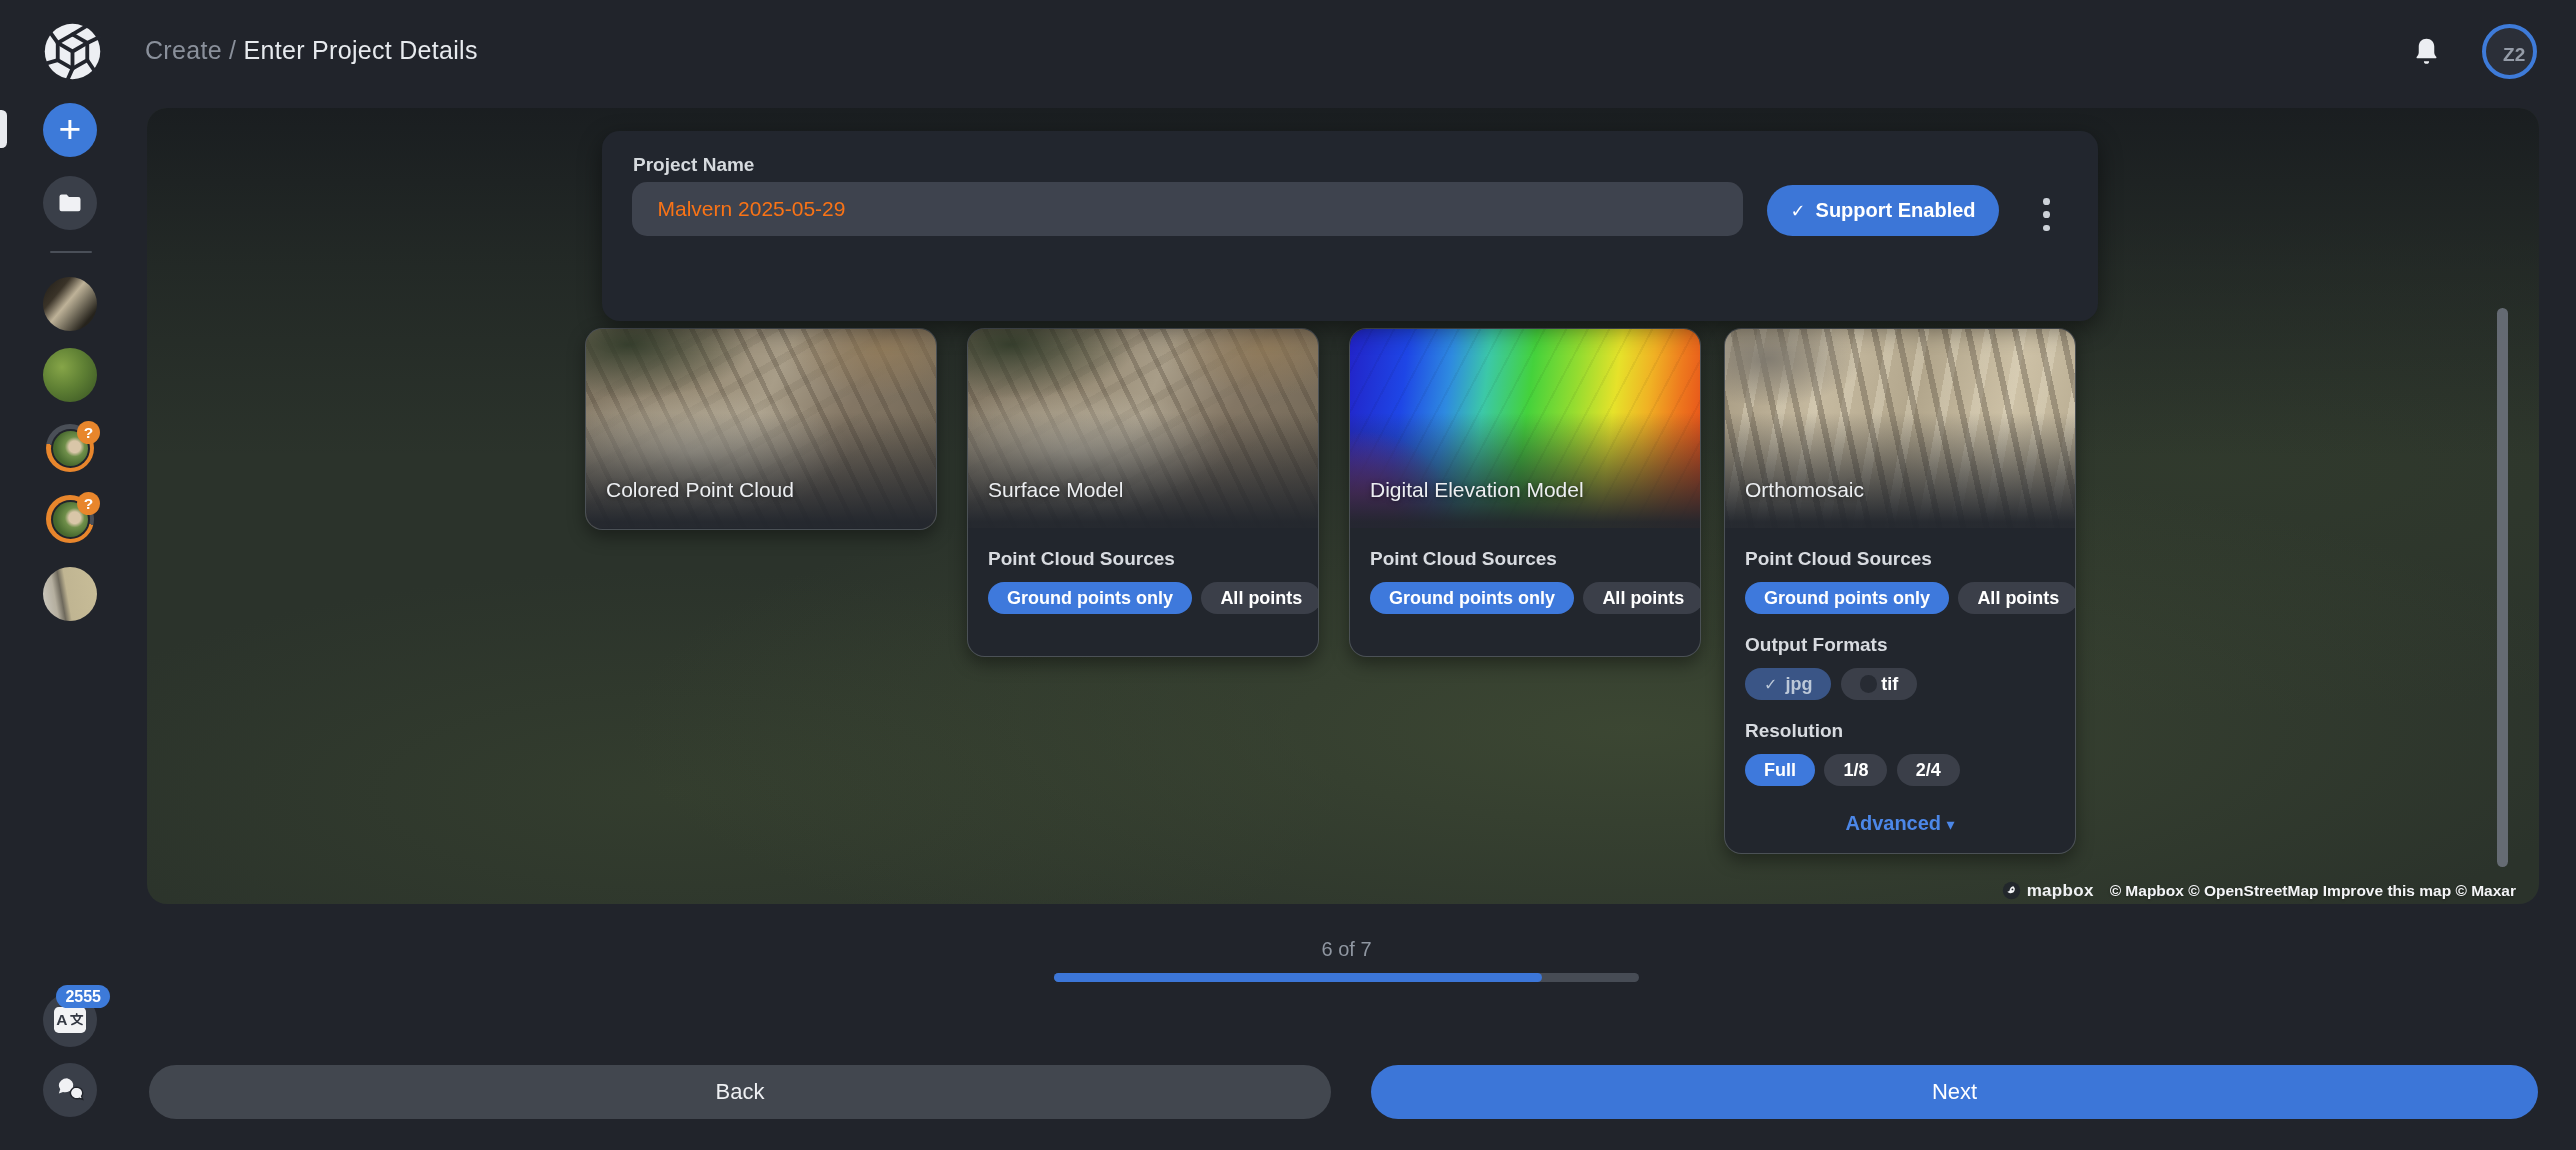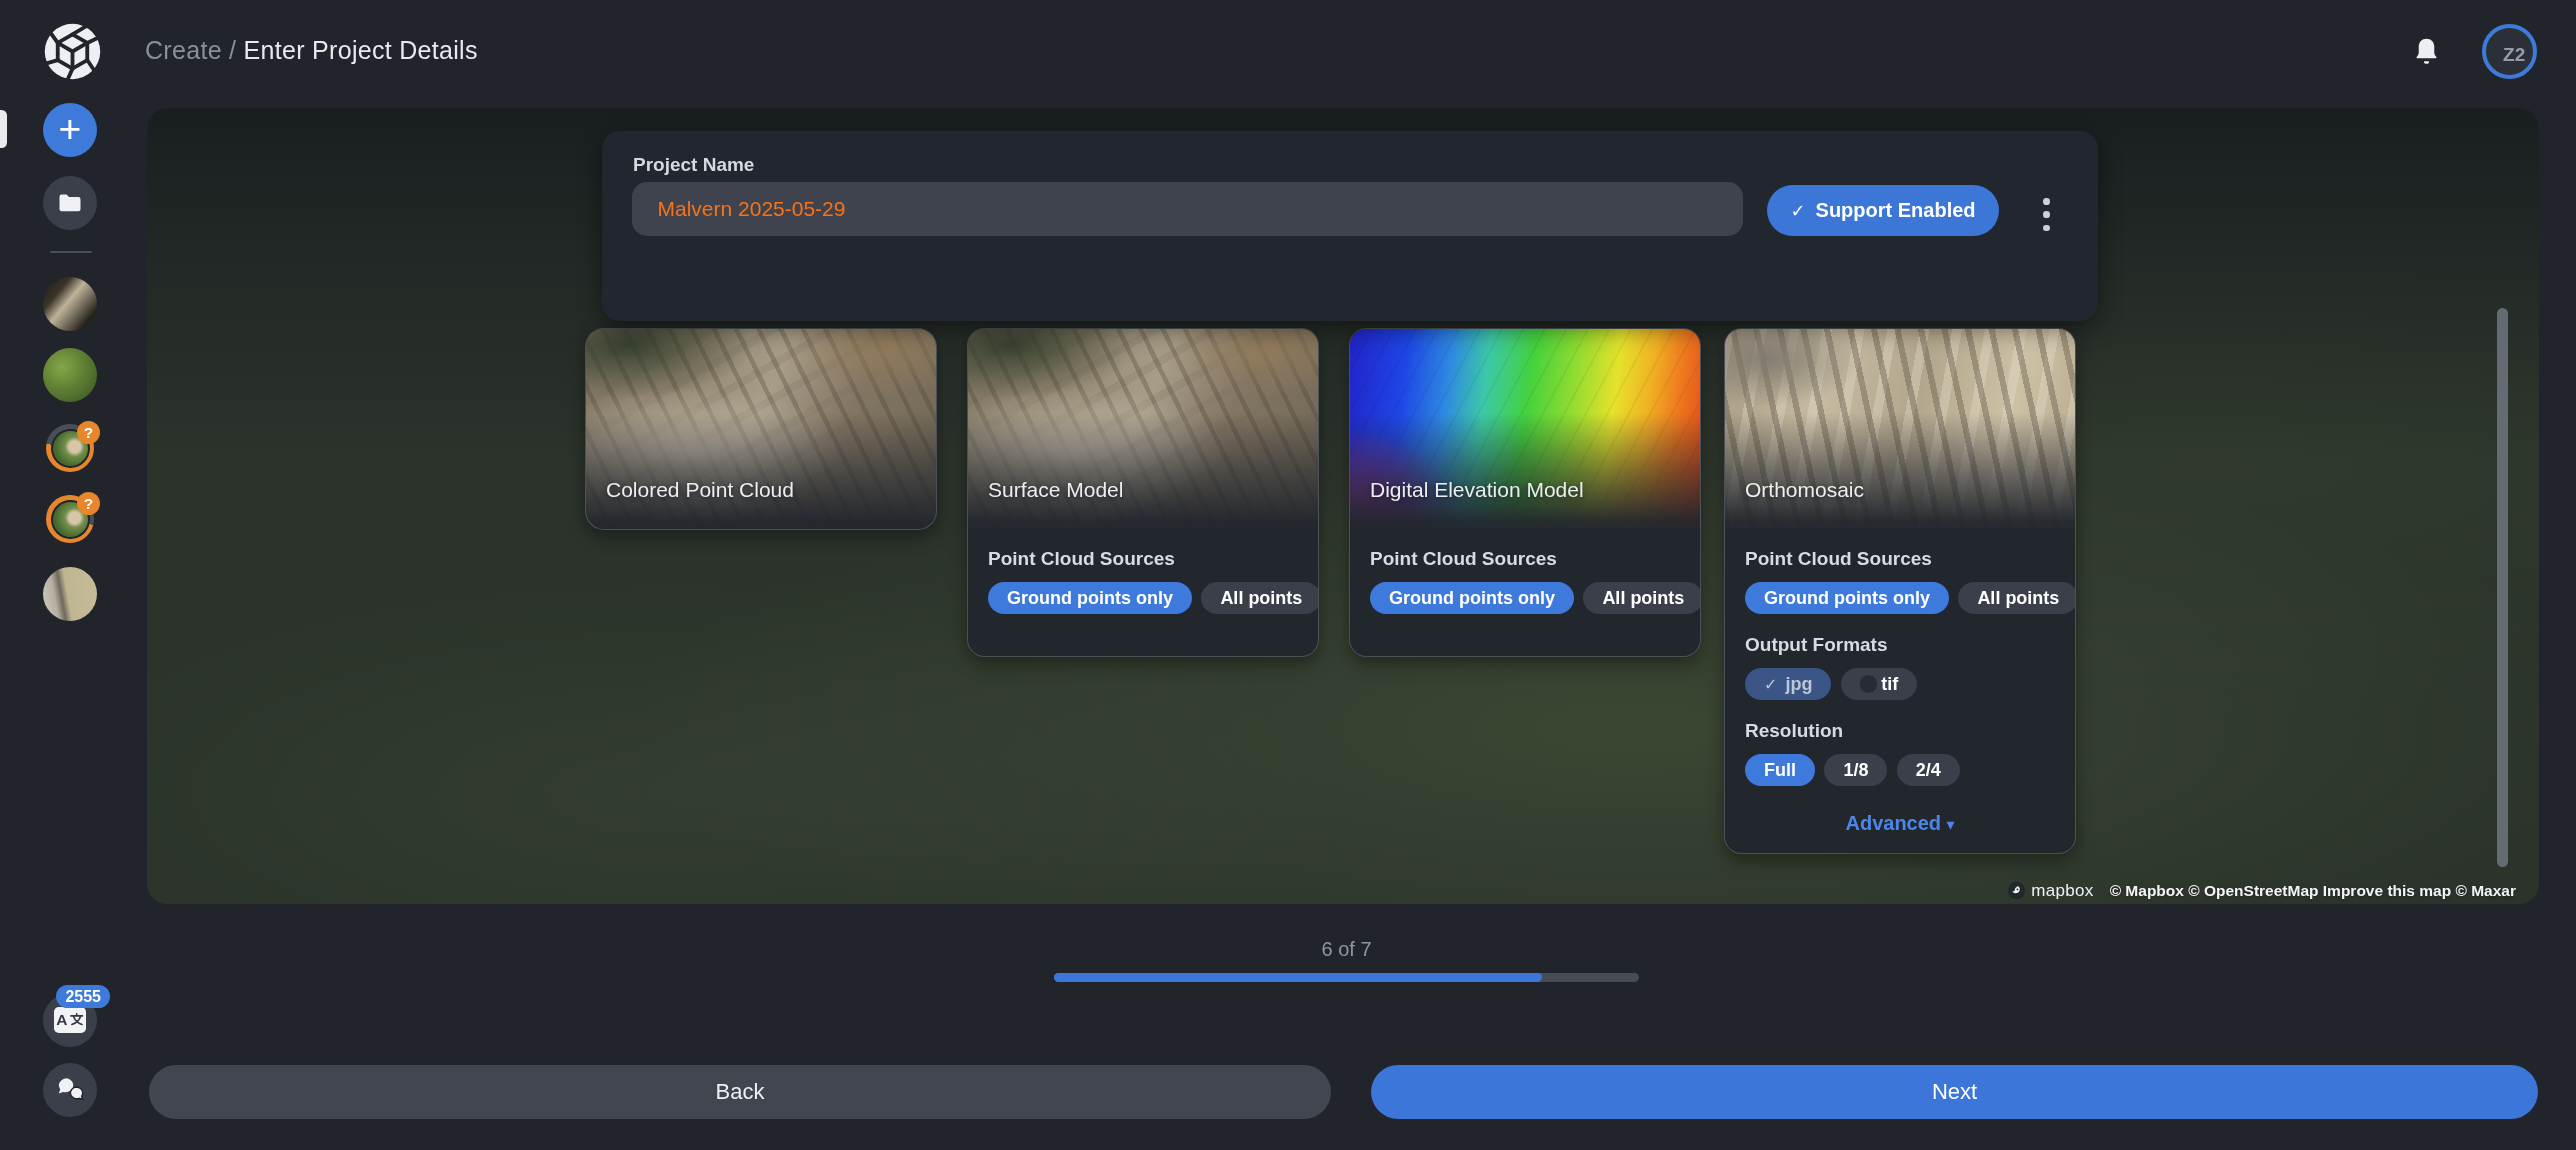--- a/index.html
+++ b/index.html
@@ -58,41 +58,41 @@
            radial-gradient(ellipse 60% 50% at 62% 78%, rgba(76,90,58,0.50), transparent 70%),
            radial-gradient(ellipse 40% 40% at 22% 86%, rgba(62,74,50,0.45), transparent 70%),
            radial-gradient(ellipse 50% 45% at 86% 45%, rgba(58,70,48,0.35), transparent 70%);
          cursor:grab; }
   .map::before { content:''; position:absolute; inset:0; z-index:1; pointer-events:none;
          background:linear-gradient(180deg, rgba(22,25,30,0.82) 0%, rgba(22,25,30,0.38) 20%, rgba(22,25,30,0) 44%); }
   .map-scrollbar { position:absolute; right:31px; top:200px; width:10.8px; height:559px; border-radius:5.4px;
                    background:#6b717b; opacity:.9; z-index:4; cursor:pointer; }
   .attribution { position:absolute; right:23px; bottom:3.4px; display:flex; align-items:center; gap:16px; z-index:4; }
   .mb-word { display:flex; align-items:center; gap:5.4px; cursor:pointer; }
-  .mb-word span { color:#f0f2f4; font-size:17px; font-weight:400; letter-spacing:0.3px; }
+  .mb-word span { color:#f0f2f4; font-size:17px; font-weight:700; letter-spacing:0.3px; }
   .attr-text { color:#f4f5f7; font-size:15.5px; font-weight:700; text-shadow:0 0.7px 2.7px rgba(0,0,0,0.35); cursor:pointer; }
 
   
   .panel { position:absolute; left:455px; top:23px; width:1496px; height:190px; background:#22262e; border-radius:17.5px;
            box-shadow:0 8px 23px rgba(0,0,0,0.45); z-index:3; }
   .pn-label { position:absolute; left:31px; top:23px; font-size:19px; font-weight:600; color:#d6dade; }
   .name-input { position:absolute; left:30px; top:51px; width:1111px; height:54px; background:#3e434e; border:none; outline:none;
                 border-radius:15px; color:#f97316; font-size:21px; padding:0 25.5px;
                 font-family:"Liberation Sans","DejaVu Sans",sans-serif; }
   .support-btn { position:absolute; left:1165px; top:54px; width:232px; height:51px; border:none; border-radius:25.5px;
                  background:#3c76d7; color:#fff; font-size:20px; font-weight:600; display:flex; align-items:center;
                  justify-content:center; gap:10px; cursor:pointer; font-family:inherit; }
   .support-btn .chk { font-size:18px; font-weight:400; }
   .dots { position:absolute; left:1441px; top:67px; width:6.7px; cursor:pointer; }
   .dots i { display:block; width:6.7px; height:6.7px; border-radius:50%; background:#ccd1d8; margin-bottom:6.7px; }
 
   
   .card { position:absolute; top:220px; width:352px; background:#22262d; border:1.3px solid rgba(200,210,210,0.25);
           border-radius:17.5px; box-shadow:0 6.7px 17.5px rgba(0,0,0,0.38); overflow:hidden; z-index:2; cursor:pointer; }
-  .card-1 { left:438px;  height:202px;border-radius:19px; }
+  .card-1 { left:438px;  height:202px; }
   .card-2 { left:820px; height:329px; }
   .card-3 { left:1202px; height:329px; }
   .card-4 { left:1577px; height:526px; }
   .card-img { position:relative; height:199px; }
   .img-fade { position:absolute; inset:0; background:linear-gradient(180deg, rgba(34,38,45,0) 42%, rgba(34,38,45,0.55) 72%, rgba(34,38,45,0.97) 97%); }
   .card-title { position:absolute; left:20px; top:149px; font-size:21px; font-weight:500; color:#eceef1;
                 text-shadow:0 1.3px 5.4px rgba(0,0,0,0.55); z-index:2; }
   .img-mine { background:
       radial-gradient(ellipse 60% 45% at 12% 8%, rgba(52,62,44,0.95), rgba(52,62,44,0) 60%),
       radial-gradient(ellipse 50% 40% at 85% 10%, rgba(150,125,88,0.7), transparent 60%),

